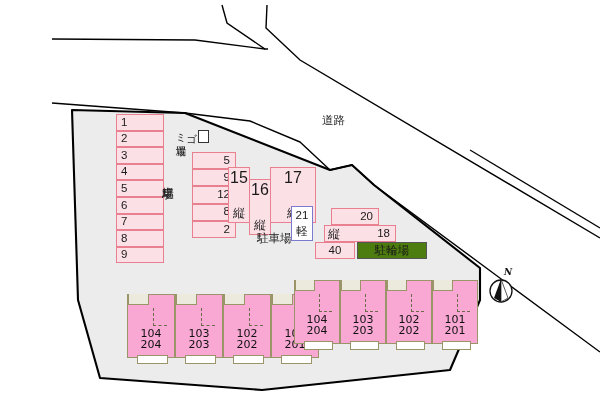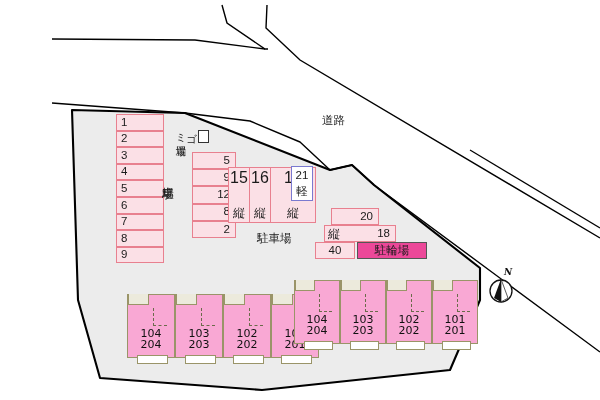--- a/index.html
+++ b/index.html
@@ -60,20 +60,21 @@
   }
 
   
   .stall.kei {
     background: #ffffff;
     border: 1.4px solid #7a7ad0;
     flex-direction: column;
     justify-content: space-around;
     align-items: center;
     padding: 1px 0;
+    margin-top: 40px;
   }
   .stall.kei .t-num { font-size: 11.5px; }
   .stall.kei .t-mark { font-size: 11.5px; font-family: "DejaVu Sans", sans-serif; }
 
   
   .stall.tandem-row {
     flex-direction: row;
     justify-content: space-between;
     align-items: center;
     padding: 0 5px 0 3px;
@@ -115,21 +116,21 @@
     border: 1.2px solid #333;
     background: #fff;
     margin-left: 1px;
     margin-top: 4px;
   }
 
   
   .chuurin {
     position: absolute;
     box-sizing: border-box;
-    background: #ec4899;
+    background: #4d7c0f;
     border: 1.3px solid #555;
     display: flex;
     align-items: center;
     justify-content: center;
     font-family: "DejaVu Sans", sans-serif;
     font-size: 11.5px;
     color: #1a1a1a;
   }
 
   
@@ -223,21 +224,21 @@
   <div class="cell stall num-right" style="left:192px; top:152px;   width:44px; height:17.2px;">5</div>
   <div class="cell stall num-right" style="left:192px; top:169.2px; width:44px; height:17.2px;">9</div>
   <div class="cell stall num-right" style="left:192px; top:186.4px; width:44px; height:17.2px;">12</div>
   <div class="cell stall num-right" style="left:192px; top:203.6px; width:44px; height:17.2px;">8</div>
   <div class="cell stall num-right" style="left:192px; top:220.8px; width:44px; height:17.2px;">2</div>
 
   <div class="cell stall tandem" style="left:228px; top:167px; width:22px; height:56px;">
     <span class="t-num">15</span>
     <span class="t-mark">縦</span>
   </div>
-  <div class="cell stall tandem" style="left:249px; top:167px; width:22px; height:56px;align-items:center;">
+  <div class="cell stall tandem" style="left:249px; top:179px; width:22px; height:56px;align-items:center;">
     <span class="t-num">16</span>
     <span class="t-mark">縦</span>
   </div>
   <div class="cell stall tandem" style="left:270px; top:167px; width:46px; height:56px;">
     <span class="t-num">17</span>
     <span class="t-mark">縦</span>
   </div>
 
   <div class="cell stall kei" style="left:291px; top:166px; width:22px; height:35px;">
     <span class="t-num">21</span>

